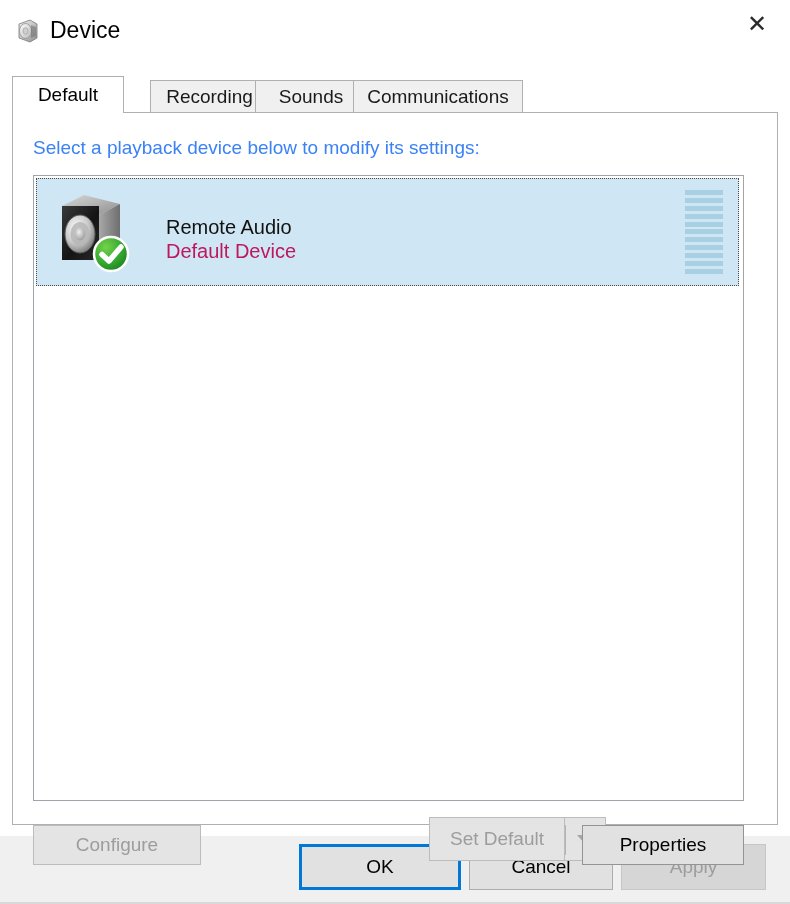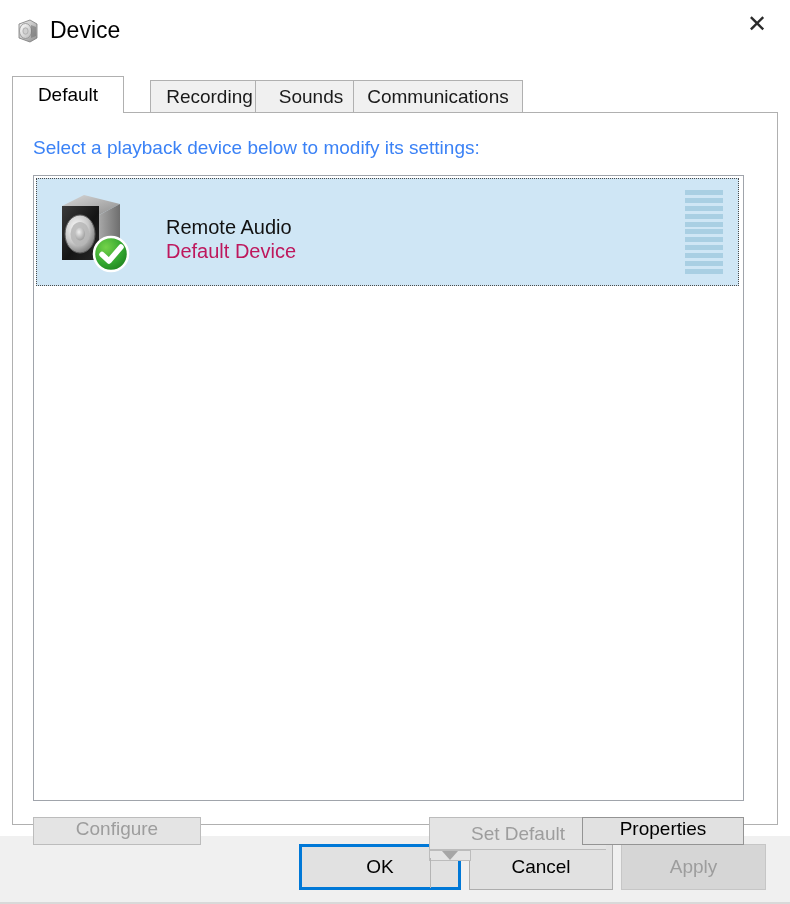--- a/index.html
+++ b/index.html
@@ -180,49 +180,49 @@
   .actions {
     position: absolute;
     left: 20px; top: 704px;
     width: 711px;
     height: 44px;
   }
 
   .btn {
     position: absolute;
     box-sizing: border-box;
-    height: 28px;
+    height: 40px;
     background: #e1e1e1;
     border: 1px solid #adadad;
     font-size: 19px;
     color: #000000;
     display: flex;
-    align-items: flex-start;
+    align-items: center;
     justify-content: center;
     font-family: "Liberation Sans", sans-serif;
     white-space: nowrap;
     cursor: default;
     padding: 0;
+    margin-top: 8px;
   }
   .btn.disabled {
     background: #e4e4e4;
     border-color: #bcbcbc;
     color: #9d9d9d;
   }
 
   .btn-configure { left: 0; width: 168px; }
 
   .split {
     position: absolute;
     left: 396px;
     width: 177px;
     height: 44px;
     box-sizing: border-box;
     display: flex;
-    flex-direction: column;
   }
   .split-main {
     flex: 1;
     box-sizing: border-box;
     background: #e4e4e4;
     border: 1px solid #bcbcbc;
     border-right: none;
     display: flex;
     align-items: center;
     justify-content: center;

